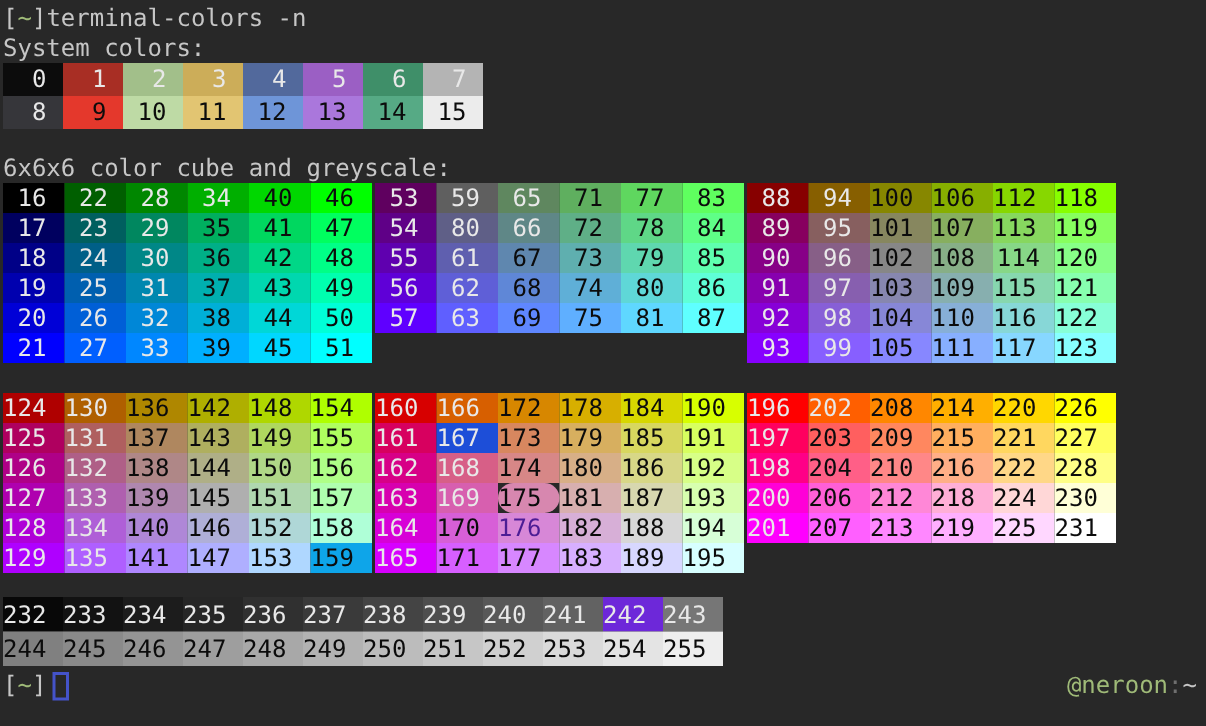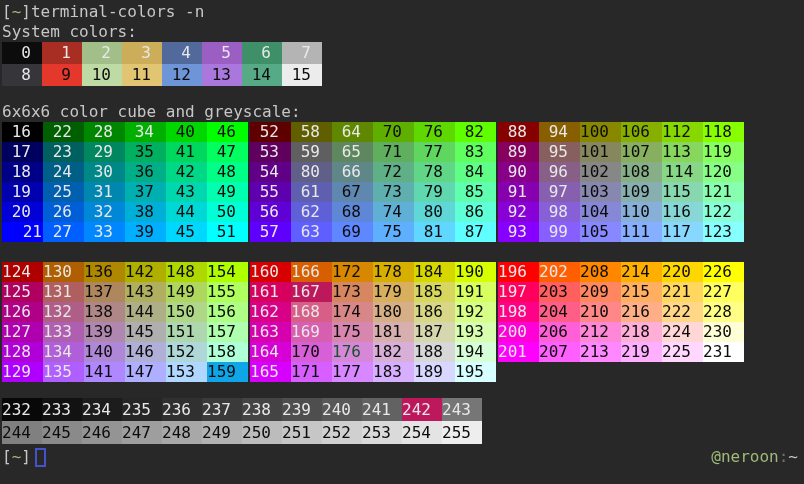--- a/index.html
+++ b/index.html
@@ -115,37 +115,29 @@
           </div>
           <div class="cellrow">
             <div class="cell" style="background: rgb(0, 0, 215); color: rgb(232, 232, 232);"> 20 </div>
             <div class="cell" style="background: rgb(0, 95, 215); color: rgb(232, 232, 232);"> 26 </div>
             <div class="cell" style="background: rgb(0, 135, 215); color: rgb(232, 232, 232);"> 32 </div>
             <div class="cell" style="background: rgb(0, 175, 215); color: rgb(12, 12, 12);"> 38 </div>
             <div class="cell" style="background: rgb(0, 215, 215); color: rgb(12, 12, 12);"> 44 </div>
             <div class="cell" style="background: rgb(0, 255, 215); color: rgb(12, 12, 12);"> 50 </div>
           </div>
           <div class="cellrow">
-            <div class="cell" style="background: rgb(0, 0, 255); color: rgb(232, 232, 232); padding-left: 11px;"> 21 </div>
+            <div class="cell" style="background: rgb(0, 0, 255); color: rgb(232, 232, 232);"> 21 </div>
             <div class="cell" style="background: rgb(0, 95, 255); color: rgb(232, 232, 232);"> 27 </div>
             <div class="cell" style="background: rgb(0, 135, 255); color: rgb(232, 232, 232);"> 33 </div>
             <div class="cell" style="background: rgb(0, 175, 255); color: rgb(12, 12, 12);"> 39 </div>
             <div class="cell" style="background: rgb(0, 215, 255); color: rgb(12, 12, 12);"> 45 </div>
             <div class="cell" style="background: rgb(0, 255, 255); color: rgb(12, 12, 12);"> 51 </div>
           </div>
         </div>
         <div class="cube-block">
-          <div class="cellrow">
-            <div class="cell" style="background: rgb(95, 0, 0); color: rgb(232, 232, 232);"> 52 </div>
-            <div class="cell" style="background: rgb(95, 95, 0); color: rgb(232, 232, 232);"> 58 </div>
-            <div class="cell" style="background: rgb(95, 135, 0); color: rgb(232, 232, 232);"> 64 </div>
-            <div class="cell" style="background: rgb(95, 175, 0); color: rgb(12, 12, 12);"> 70 </div>
-            <div class="cell" style="background: rgb(95, 215, 0); color: rgb(12, 12, 12);"> 76 </div>
-            <div class="cell" style="background: rgb(95, 255, 0); color: rgb(12, 12, 12);"> 82 </div>
-          </div>
           <div class="cellrow">
             <div class="cell" style="background: rgb(95, 0, 95); color: rgb(232, 232, 232);"> 53 </div>
             <div class="cell" style="background: rgb(95, 95, 95); color: rgb(232, 232, 232);"> 59 </div>
             <div class="cell" style="background: rgb(95, 135, 95); color: rgb(232, 232, 232);"> 65 </div>
             <div class="cell" style="background: rgb(95, 175, 95); color: rgb(12, 12, 12);"> 71 </div>
             <div class="cell" style="background: rgb(95, 215, 95); color: rgb(12, 12, 12);"> 77 </div>
             <div class="cell" style="background: rgb(95, 255, 95); color: rgb(12, 12, 12);"> 83 </div>
           </div>
           <div class="cellrow">
             <div class="cell" style="background: rgb(95, 0, 135); color: rgb(232, 232, 232);"> 54 </div>
@@ -287,46 +279,46 @@
           <div class="cellrow">
             <div class="cell" style="background: rgb(215, 0, 0); color: rgb(232, 232, 232);">160 </div>
             <div class="cell" style="background: rgb(215, 95, 0); color: rgb(232, 232, 232);">166 </div>
             <div class="cell" style="background: rgb(215, 135, 0); color: rgb(12, 12, 12);">172 </div>
             <div class="cell" style="background: rgb(215, 175, 0); color: rgb(12, 12, 12);">178 </div>
             <div class="cell" style="background: rgb(215, 215, 0); color: rgb(12, 12, 12);">184 </div>
             <div class="cell" style="background: rgb(215, 255, 0); color: rgb(12, 12, 12);">190 </div>
           </div>
           <div class="cellrow">
             <div class="cell" style="background: rgb(215, 0, 95); color: rgb(232, 232, 232);">161 </div>
-            <div class="cell" style="background: #be185d; color: rgb(232, 232, 232);">167 </div>
+            <div class="cell" style="background: #1d4ed8; color: rgb(232, 232, 232);">167 </div>
             <div class="cell" style="background: rgb(215, 135, 95); color: rgb(12, 12, 12);">173 </div>
             <div class="cell" style="background: rgb(215, 175, 95); color: rgb(12, 12, 12);">179 </div>
             <div class="cell" style="background: rgb(215, 215, 95); color: rgb(12, 12, 12);">185 </div>
             <div class="cell" style="background: rgb(215, 255, 95); color: rgb(12, 12, 12);">191 </div>
           </div>
           <div class="cellrow">
             <div class="cell" style="background: rgb(215, 0, 135); color: rgb(232, 232, 232);">162 </div>
             <div class="cell" style="background: rgb(215, 95, 135); color: rgb(232, 232, 232);">168 </div>
             <div class="cell" style="background: rgb(215, 135, 135); color: rgb(12, 12, 12);">174 </div>
             <div class="cell" style="background: rgb(215, 175, 135); color: rgb(12, 12, 12);">180 </div>
             <div class="cell" style="background: rgb(215, 215, 135); color: rgb(12, 12, 12);">186 </div>
             <div class="cell" style="background: rgb(215, 255, 135); color: rgb(12, 12, 12);">192 </div>
           </div>
           <div class="cellrow">
             <div class="cell" style="background: rgb(215, 0, 175); color: rgb(232, 232, 232);">163 </div>
             <div class="cell" style="background: rgb(215, 95, 175); color: rgb(232, 232, 232);">169 </div>
-            <div class="cell" style="background: rgb(215, 135, 175); color: rgb(12, 12, 12);">175 </div>
+            <div class="cell" style="background: rgb(215, 135, 175); color: rgb(12, 12, 12); border-radius: 10px;">175 </div>
             <div class="cell" style="background: rgb(215, 175, 175); color: rgb(12, 12, 12);">181 </div>
             <div class="cell" style="background: rgb(215, 215, 175); color: rgb(12, 12, 12);">187 </div>
             <div class="cell" style="background: rgb(215, 255, 175); color: rgb(12, 12, 12);">193 </div>
           </div>
           <div class="cellrow">
             <div class="cell" style="background: rgb(215, 0, 215); color: rgb(232, 232, 232);">164 </div>
             <div class="cell" style="background: rgb(215, 95, 215); color: rgb(12, 12, 12);">170 </div>
-            <div class="cell" style="background: rgb(215, 135, 215); color: #14532d;">176 </div>
+            <div class="cell" style="background: rgb(215, 135, 215); color: #4c1d95;">176 </div>
             <div class="cell" style="background: rgb(215, 175, 215); color: rgb(12, 12, 12);">182 </div>
             <div class="cell" style="background: rgb(215, 215, 215); color: rgb(12, 12, 12);">188 </div>
             <div class="cell" style="background: rgb(215, 255, 215); color: rgb(12, 12, 12);">194 </div>
           </div>
           <div class="cellrow">
             <div class="cell" style="background: rgb(215, 0, 255); color: rgb(232, 232, 232);">165 </div>
             <div class="cell" style="background: rgb(215, 95, 255); color: rgb(12, 12, 12);">171 </div>
             <div class="cell" style="background: rgb(215, 135, 255); color: rgb(12, 12, 12);">177 </div>
             <div class="cell" style="background: rgb(215, 175, 255); color: rgb(12, 12, 12);">183 </div>
             <div class="cell" style="background: rgb(215, 215, 255); color: rgb(12, 12, 12);">189 </div>
@@ -385,21 +377,21 @@
         <div class="cell" style="background: rgb(8, 8, 8); color: rgb(232, 232, 232);">232 </div>
         <div class="cell" style="background: rgb(18, 18, 18); color: rgb(232, 232, 232);">233 </div>
         <div class="cell" style="background: rgb(28, 28, 28); color: rgb(232, 232, 232);">234 </div>
         <div class="cell" style="background: rgb(38, 38, 38); color: rgb(232, 232, 232);">235 </div>
         <div class="cell" style="background: rgb(48, 48, 48); color: rgb(232, 232, 232);">236 </div>
         <div class="cell" style="background: rgb(58, 58, 58); color: rgb(232, 232, 232);">237 </div>
         <div class="cell" style="background: rgb(68, 68, 68); color: rgb(232, 232, 232);">238 </div>
         <div class="cell" style="background: rgb(78, 78, 78); color: rgb(232, 232, 232);">239 </div>
         <div class="cell" style="background: rgb(88, 88, 88); color: rgb(232, 232, 232);">240 </div>
         <div class="cell" style="background: rgb(98, 98, 98); color: rgb(232, 232, 232);">241 </div>
-        <div class="cell" style="background: #be185d; color: rgb(232, 232, 232);">242 </div>
+        <div class="cell" style="background: #6d28d9; color: rgb(232, 232, 232);">242 </div>
         <div class="cell" style="background: rgb(118, 118, 118); color: rgb(232, 232, 232);">243 </div>
       </div>
       <div class="cellrow">
         <div class="cell" style="background: rgb(128, 128, 128); color: rgb(12, 12, 12);">244 </div>
         <div class="cell" style="background: rgb(138, 138, 138); color: rgb(12, 12, 12);">245 </div>
         <div class="cell" style="background: rgb(148, 148, 148); color: rgb(12, 12, 12);">246 </div>
         <div class="cell" style="background: rgb(158, 158, 158); color: rgb(12, 12, 12);">247 </div>
         <div class="cell" style="background: rgb(168, 168, 168); color: rgb(12, 12, 12);">248 </div>
         <div class="cell" style="background: rgb(178, 178, 178); color: rgb(12, 12, 12);">249 </div>
         <div class="cell" style="background: rgb(188, 188, 188); color: rgb(12, 12, 12);">250 </div>

